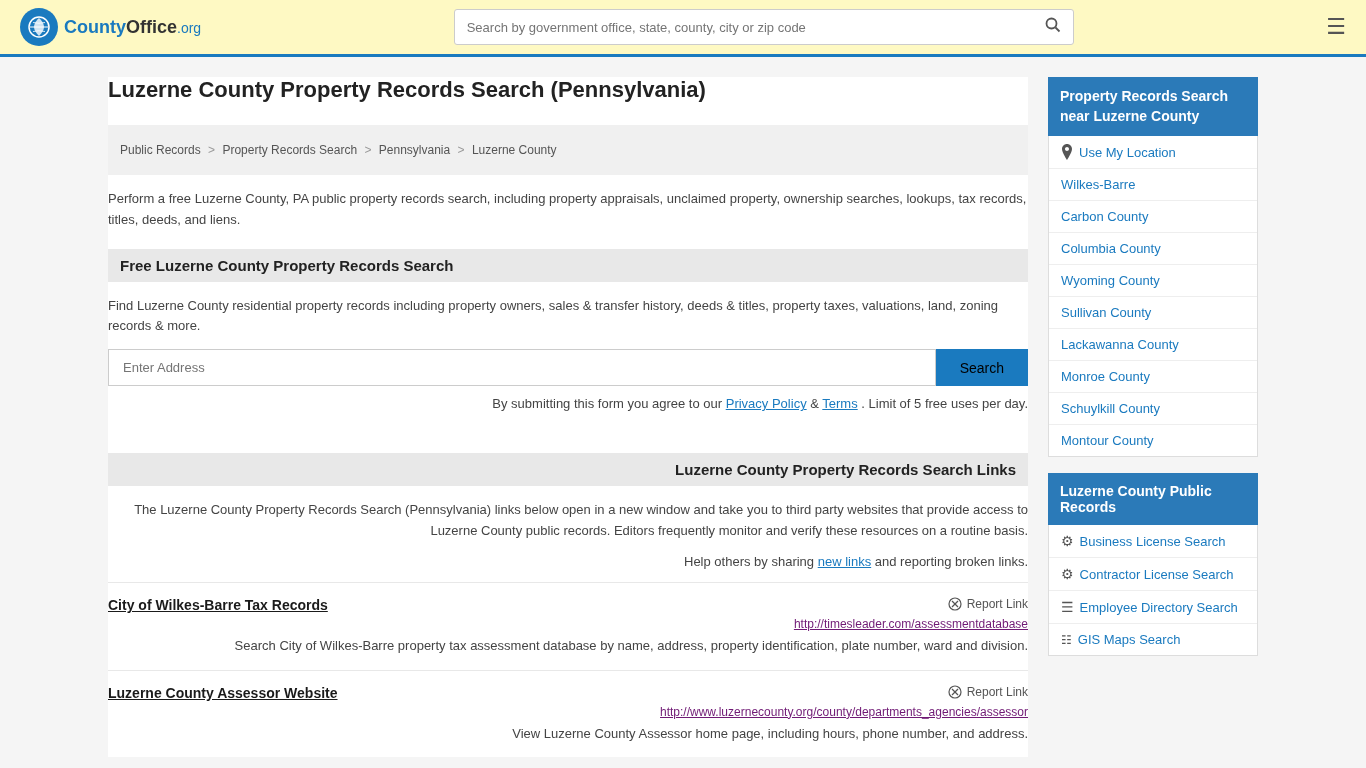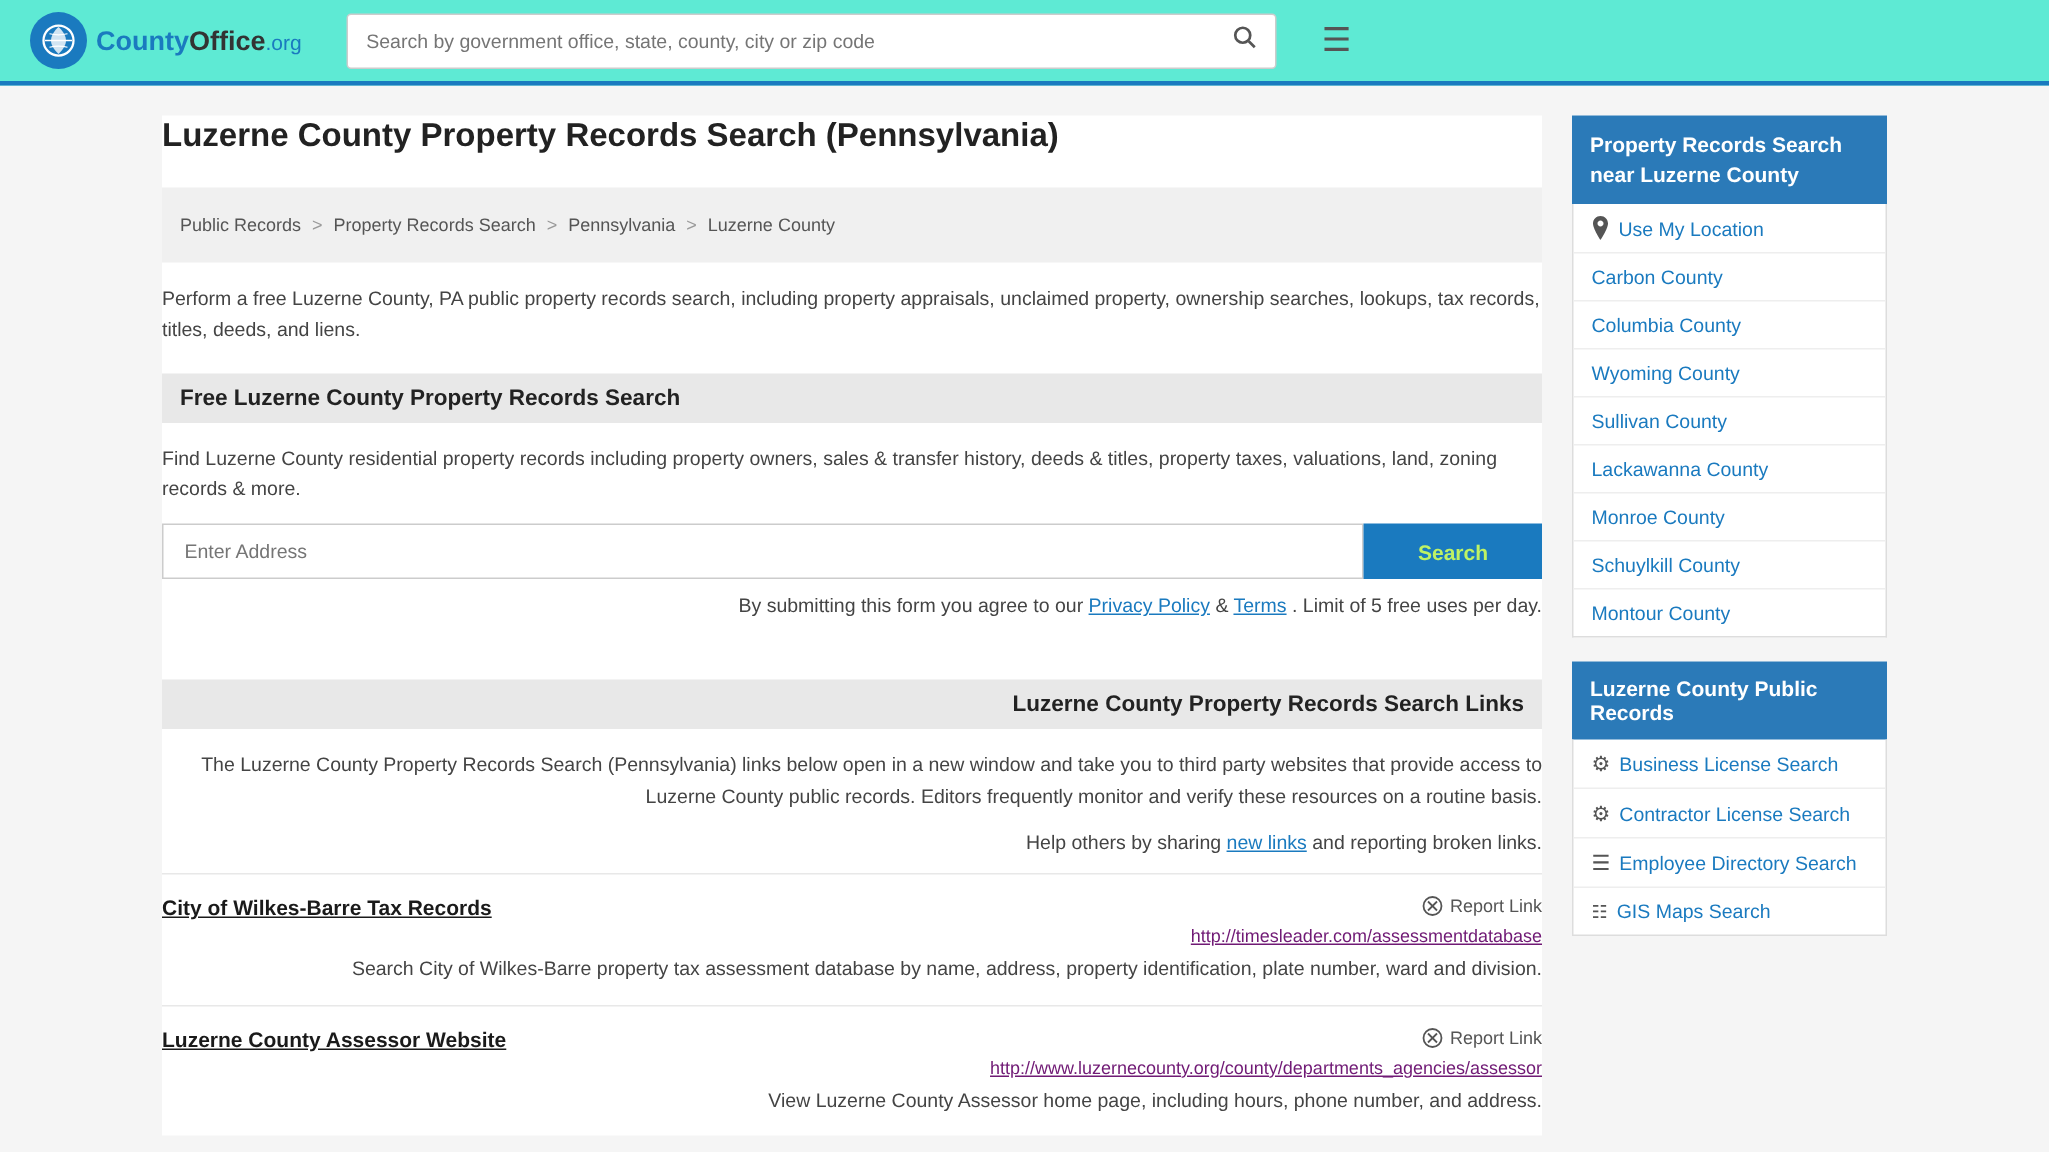--- a/index.html
+++ b/index.html
@@ -1,25 +1,25 @@
 <!DOCTYPE html>
 <html><head>
   <meta charset="utf-8">
   <style>
     * { box-sizing: border-box; margin: 0; padding: 0; }
     body { font-family: Arial, sans-serif; font-size: 14px; color: #333; background: #f5f5f5; }
 
     
     .header {
-      background: #5eead4;
+      background: #fef9c3;
       border-bottom: 3px solid #1a7abf;
       padding: 8px 20px;
       display: flex;
       align-items: center;
-      justify-content: flex-start;
+      justify-content: space-between;
     }
     .logo-area {
       display: flex;
       align-items: center;
       gap: 6px;
     }
     .logo-circle {
       width: 38px;
       height: 38px;
       background: #1a7abf;
@@ -143,25 +143,25 @@
     .address-search input {
       flex: 1;
       padding: 10px 14px;
       border: 1px solid #ccc;
       font-size: 13px;
       outline: none;
       color: #999;
     }
     .address-search button {
       background: #1a7abf;
-      color: #bef264;
+      color: #000000;
       border: none;
-      padding: 10px 36px;
+      padding: 10px 24px;
       font-size: 14px;
-      font-weight: bold;
+      font-weight: normal;
       cursor: pointer;
     }
     .form-note {
       font-size: 11px;
       color: #666;
       text-align: right;
     }
     .form-note a { color: #1a7abf; text-decoration: underline; }
 
     
@@ -398,20 +398,23 @@
       <ul class="sidebar-list">
         <li>
           <span class="use-location">
             <svg width="12" height="16" viewBox="0 0 12 16" fill="#555">
               <path d="M6 0C3.2 0 1 2.2 1 5C1 8.5 6 16 6 16C6 16 11 8.5 11 5C11 2.2 8.8 0 6 0ZM6 7C4.9 7 4 6.1 4 5C4 3.9 4.9 3 6 3C7.1 3 8 3.9 8 5C8 6.1 7.1 7 6 7Z"></path>
             </svg>
             <a href="#">Use My Location</a>
           </span>
         </li>
         <li>
+          <a href="#">Wilkes-Barre</a>
+        </li>
+        <li>
           <a href="#">Carbon County</a>
         </li>
         <li>
           <a href="#">Columbia County</a>
         </li>
         <li>
           <a href="#">Wyoming County</a>
         </li>
         <li>
           <a href="#">Sullivan County</a>

